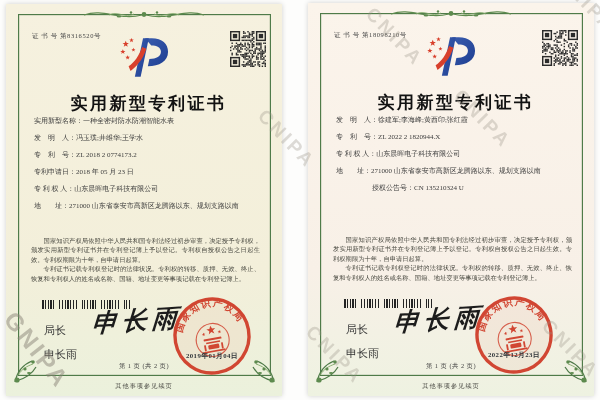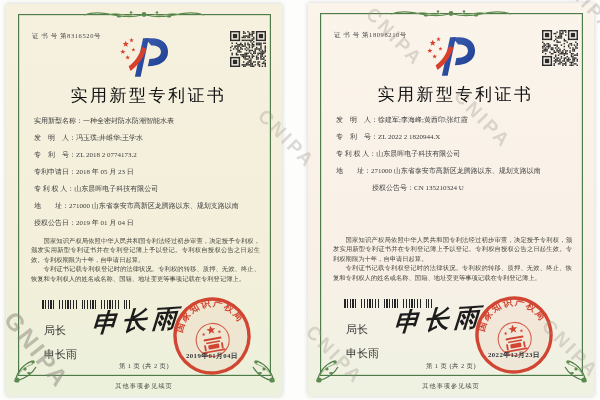--- a/index.html
+++ b/index.html
@@ -10,22 +10,22 @@
   .cert-right{left:308px;top:3px;width:286px;height:393px;
     background:linear-gradient(180deg,#fbf4eb 0%,#f8f0e7 68%,#eef2e1 100%);}
   .frame{position:absolute;left:12px;right:11px;top:10px;bottom:20px;
     border:1px solid #4f7b49;box-shadow:inset 0 0 0 .5px rgba(79,123,73,.35);}
   .orn-top{position:absolute;top:3px;left:50%;transform:translateX(-50%);width:130px;height:16px;}
   .orn-bl{position:absolute;bottom:11px;left:6px;width:30px;height:30px;}
   .orn-br{position:absolute;bottom:11px;right:5px;width:30px;height:30px;transform:scaleX(-1);}
   .certno{position:absolute;top:28px;left:26px;font-size:6.5px;letter-spacing:.6px;color:#454545;}
   .logo{position:absolute;top:31px;left:50%;transform:translateX(-50%);width:50px;height:45px;}
   .qr{position:absolute;top:27px;right:16px;width:36px;height:36px;}
-  .title{position:absolute;top:76px;left:0;right:0;margin:4px;text-align:center;
-    font-size:17px;font-weight:400;letter-spacing:2.5px;color:#121212;padding-left:9px;}
+  .title{position:absolute;top:76px;left:0;right:0;margin:12px;text-align:center;
+    font-size:17px;font-weight:700;letter-spacing:2.5px;color:#121212;padding-left:9px;}
   .fields{position:absolute;top:112px;left:28px;right:40px;font-size:7px;color:#3c3c3c;}
   .frow{height:17px;white-space:nowrap;}
   .grant{display:flex;}
   .g2{margin-left:36px;}
   .bodytxt{position:absolute;top:232px;left:25px;right:22px;font-size:6.3px;line-height:1.5;
     text-align:justify;color:#47473f;}
   .bodytxt p{margin:0;text-indent:2em;}
   .barcode{position:absolute;top:296px;left:36px;width:88px;height:9px;
     background:repeating-linear-gradient(90deg,#242424 0 1.5px,transparent 1.5px 3px,
       #242424 3px 3.8px,transparent 3.8px 6.2px,#242424 6.2px 7px,transparent 7px 8.4px);}
@@ -352,21 +352,20 @@
     <h1 class="title">实用新型专利证书</h1>
 
     <div class="fields">
       <div class="frow"><span>实用新型名称：</span><span>一种全密封防水防潮智能水表</span></div>
       <div class="frow"><span>发　明　人：</span><span>冯玉璞;井维华;王学水</span></div>
       <div class="frow"><span>专　利　号：</span><span>ZL 2018 2 0774173.2</span></div>
       <div class="frow"><span>专利申请日：</span><span>2018 年 05 月 23 日</span></div>
       <div class="frow"><span>专 利 权 人：</span><span>山东晨晖电子科技有限公司</span></div>
       <div class="frow"><span>地　　址：</span><span>271000 山东省泰安市高新区龙腾路以东、规划支路以南</span></div>
       <div class="frow grant">
-        <span><span>授权公告日：</span><span>2019 年 01 月 04 日</span></span>
       </div>
     </div>
 
     <div class="bodytxt">
       <p>国家知识产权局依照中华人民共和国专利法经过初步审查，决定授予专利权，颁发实用新型专利证书并在专利登记簿上予以登记。专利权自授权公告之日起生效。专利权期限为十年，自申请日起算。</p>
       <p>专利证书记载专利权登记时的法律状况。专利权的转移、质押、无效、终止、恢复和专利权人的姓名或名称、国籍、地址变更等事项记载在专利登记簿上。</p>
     </div>
 
     <div class="barcode"></div>
     <div class="director">

